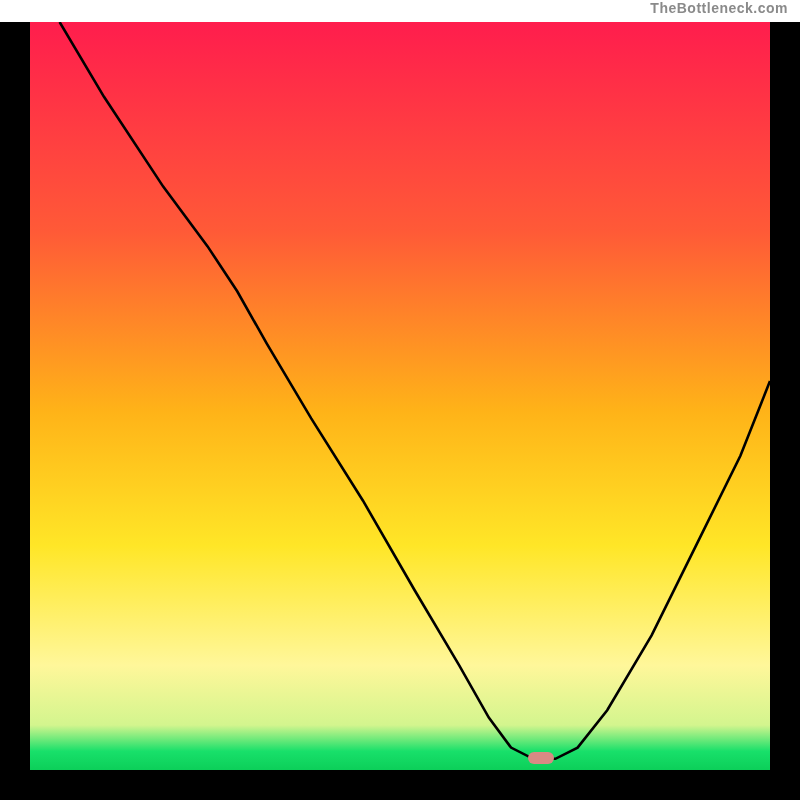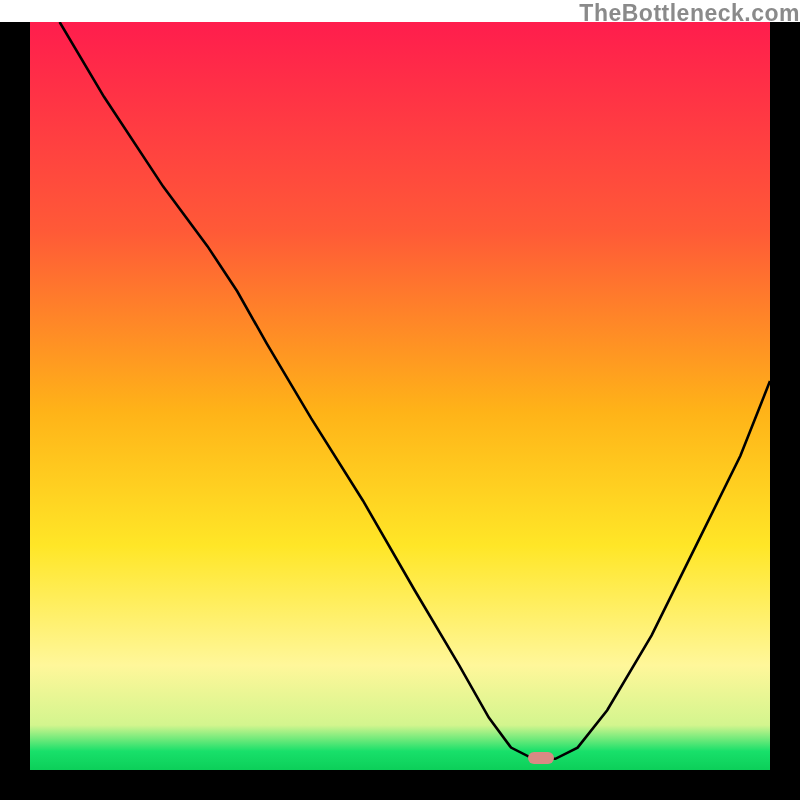--- a/index.html
+++ b/index.html
@@ -1,18 +1,18 @@
 <!DOCTYPE html>
 <html><head>
 <meta charset="utf-8">
 <style>
 *{margin:0;padding:0;box-sizing:border-box}
 body{background:#fff;font-family:Arial,Helvetica,sans-serif}
 .chart-wrap{position:relative;width:800px;height:800px;background:#fff}
-.watermark{position:absolute;top:0;right:0;font-size:23px;font-weight:700;color:#8a8a8a;letter-spacing:.5px}
+.watermark{position:absolute;top:0;right:12px;font-size:14px;font-weight:700;color:#8a8a8a;letter-spacing:.5px}
 .frame{position:absolute;left:0;top:22px;width:800px;height:778px;background:#000}
 .plot{position:absolute;left:30px;top:0;width:740px;height:748px}
 .grad{position:absolute;inset:0}
 svg.curve-svg{position:absolute;inset:0}
 .marker{position:absolute;width:26px;height:12px;border-radius:6px;background:#d88a84}
 </style>
 </head>
 <body>
 
 <div class="chart-wrap">

